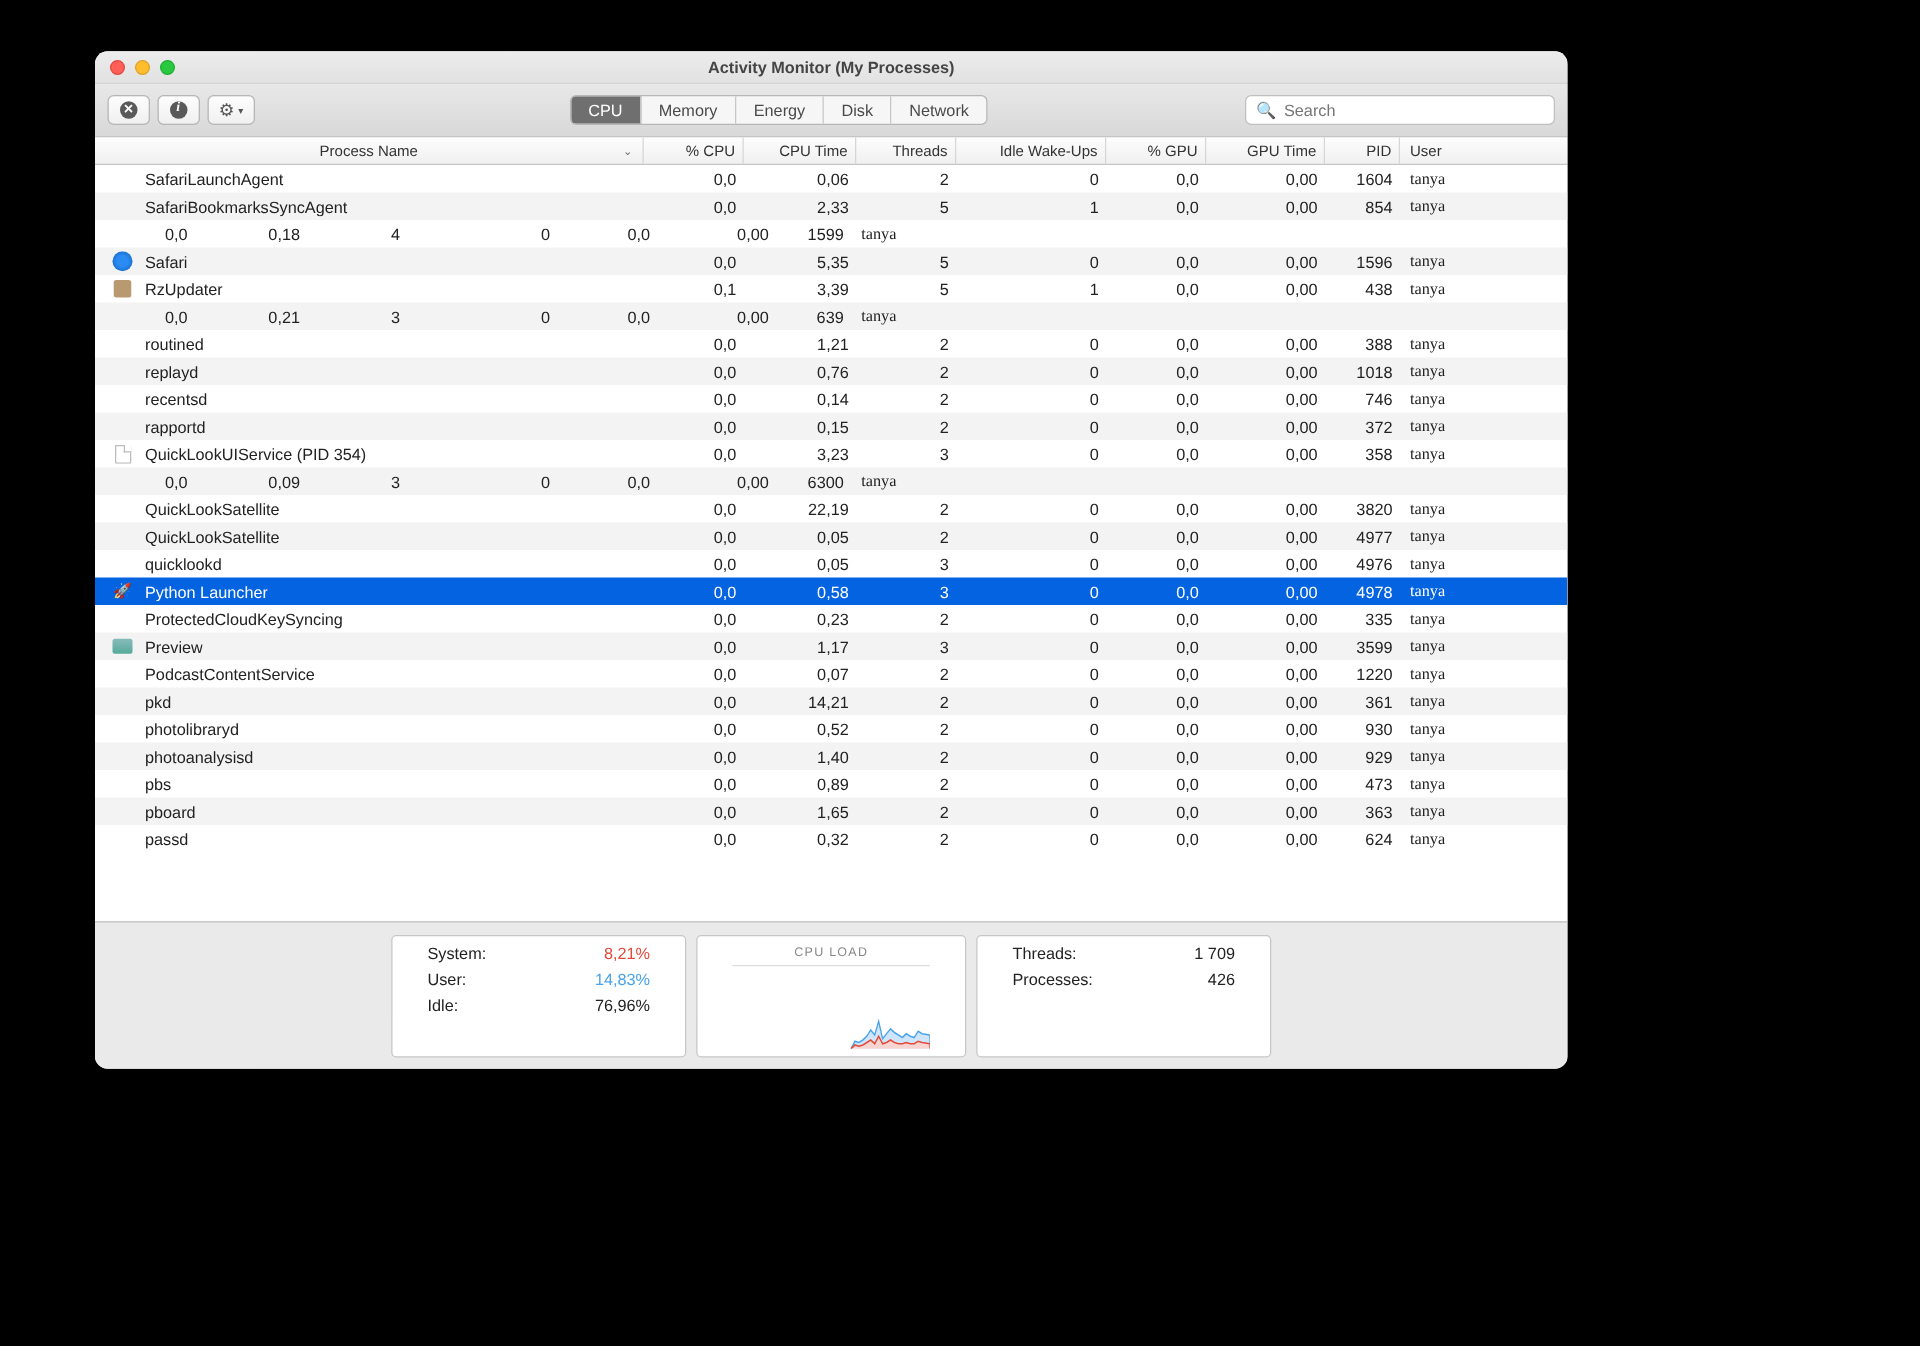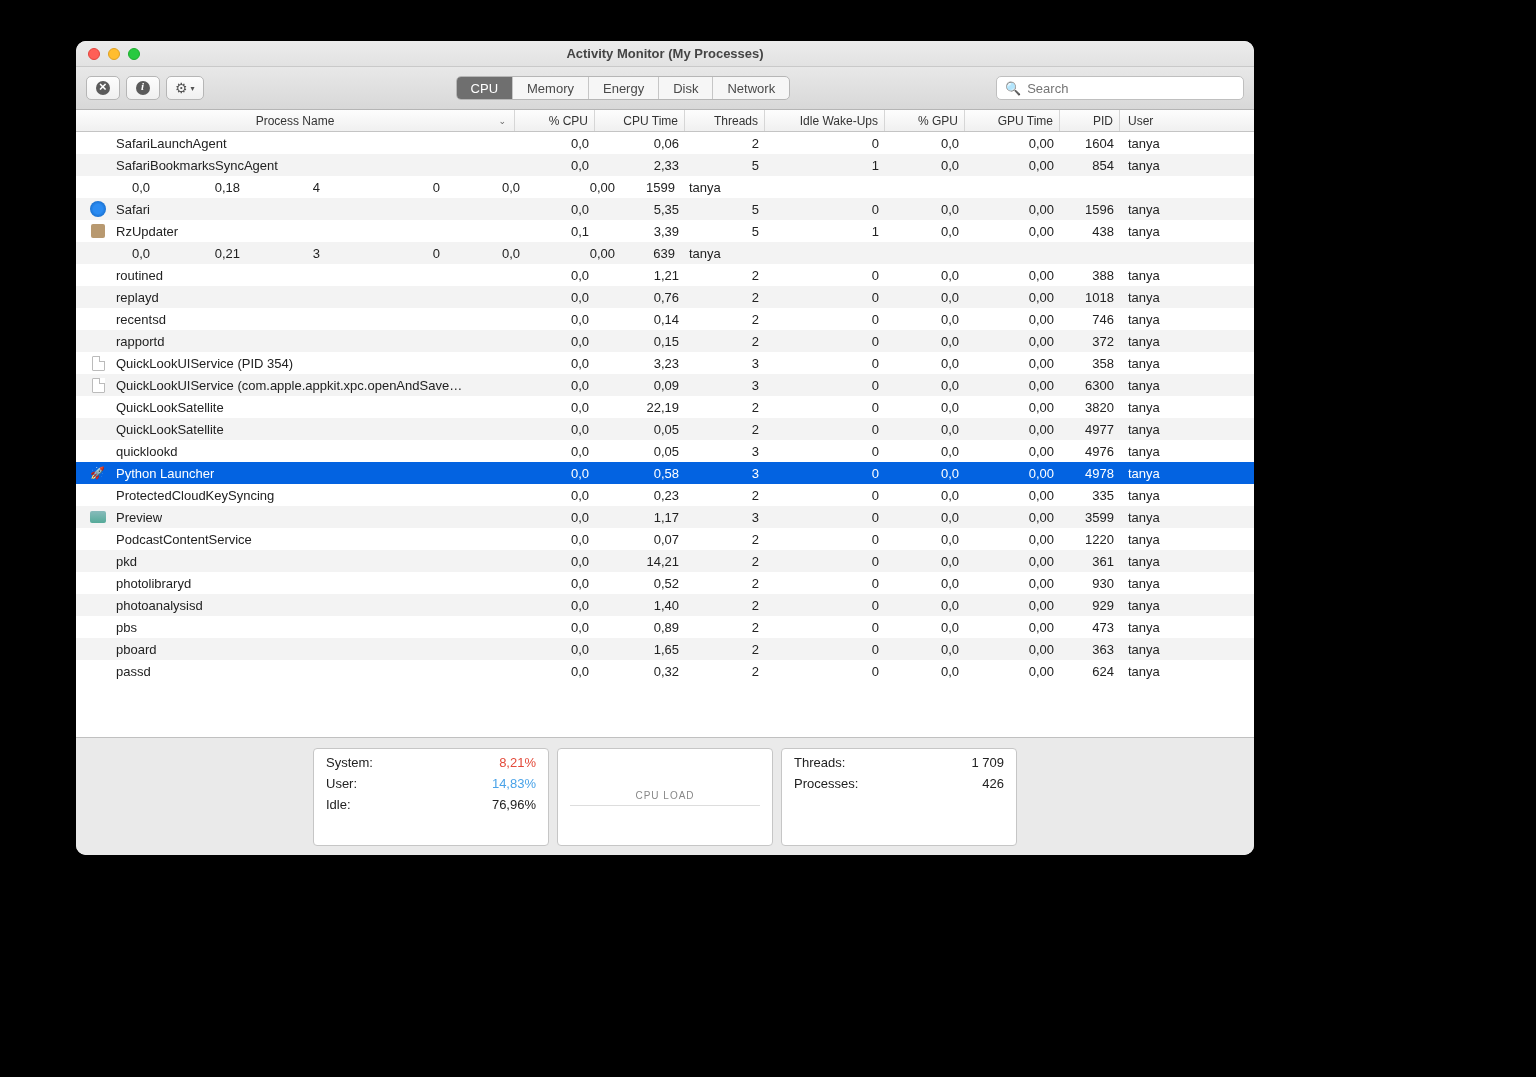--- a/index.html
+++ b/index.html
@@ -164,42 +164,42 @@
 }
 .row .no-icon { width: 16px; margin-left: 14px; margin-right: 10px; flex: 0 0 16px; }
 .row .num { text-align: right; padding-right: 6px; }
 .row .c-pctcpu { flex: 0 0 80px; }
 .row .c-cputime { flex: 0 0 90px; }
 .row .c-threads { flex: 0 0 80px; }
 .row .c-wake { flex: 0 0 120px; }
 .row .c-pctgpu { flex: 0 0 80px; }
 .row .c-gputime { flex: 0 0 95px; }
 .row .c-pid { flex: 0 0 60px; }
-.row .c-user { flex: 1; padding-left: 8px; }
+.row .c-user { flex: 1; padding-left: 8px; font-family: Liberation Serif, serif; }
 .footer {
   height: 118px;
   background: #eaeaea;
   border-top: 1px solid #c0c0c0;
   display: flex;
   justify-content: center;
   align-items: flex-start;
   padding: 10px 0 0 0;
   gap: 8px;
 }
 .panel {
   border: 1px solid #c6c6c6;
   border-radius: 4px;
   background: #fff;
   height: 98px;
-  padding: 6px 12px;
+  padding: 6px 28px;
   font-size: 13px;
 }
 .panel.left { width: 236px; display: flex; flex-direction: column; gap: 6px; }
 .panel.left .line { display: flex; justify-content: space-between; }
-.panel.middle { width: 216px; display: flex; flex-direction: row; align-items: center; position: relative; }
+.panel.middle { width: 216px; display: flex; flex-direction: column; align-items: center; position: relative; }
 .panel.middle .lbl { font-size: 10px; letter-spacing: 1px; color: #888; margin-top: 2px; border-bottom: 1px solid #ddd; width: 100%; text-align: center; padding-bottom: 4px; }
 .panel.right { width: 236px; display: flex; flex-direction: column; gap: 6px; }
 .panel.right .line { display: flex; justify-content: space-between; }
 .red-t { color: #e34a3a; }
 .blue-t { color: #4aa3e8; }
 .chart {
   width: 100%;
   flex: 1;
   position: relative;
 }
@@ -421,26 +421,20 @@
         <div class="num c-pctcpu">0,0</div>
         <div class="num c-cputime">3,23</div>
         <div class="num c-threads">3</div>
         <div class="num c-wake">0</div>
         <div class="num c-pctgpu">0,0</div>
         <div class="num c-gputime">0,00</div>
         <div class="num c-pid">358</div>
         <div class="c-user">tanya</div>
       </div>
       <div class="row alt">
-        <div class="name-cell">
-          <div class="icon">
-            <div class="ic-file"></div>
-          </div>
-          <span class="name-text">QuickLookUIService (com.apple.appkit.xpc.openAndSave…</span>
-        </div>
         <div class="num c-pctcpu">0,0</div>
         <div class="num c-cputime">0,09</div>
         <div class="num c-threads">3</div>
         <div class="num c-wake">0</div>
         <div class="num c-pctgpu">0,0</div>
         <div class="num c-gputime">0,00</div>
         <div class="num c-pid">6300</div>
         <div class="c-user">tanya</div>
       </div>
       <div class="row">

